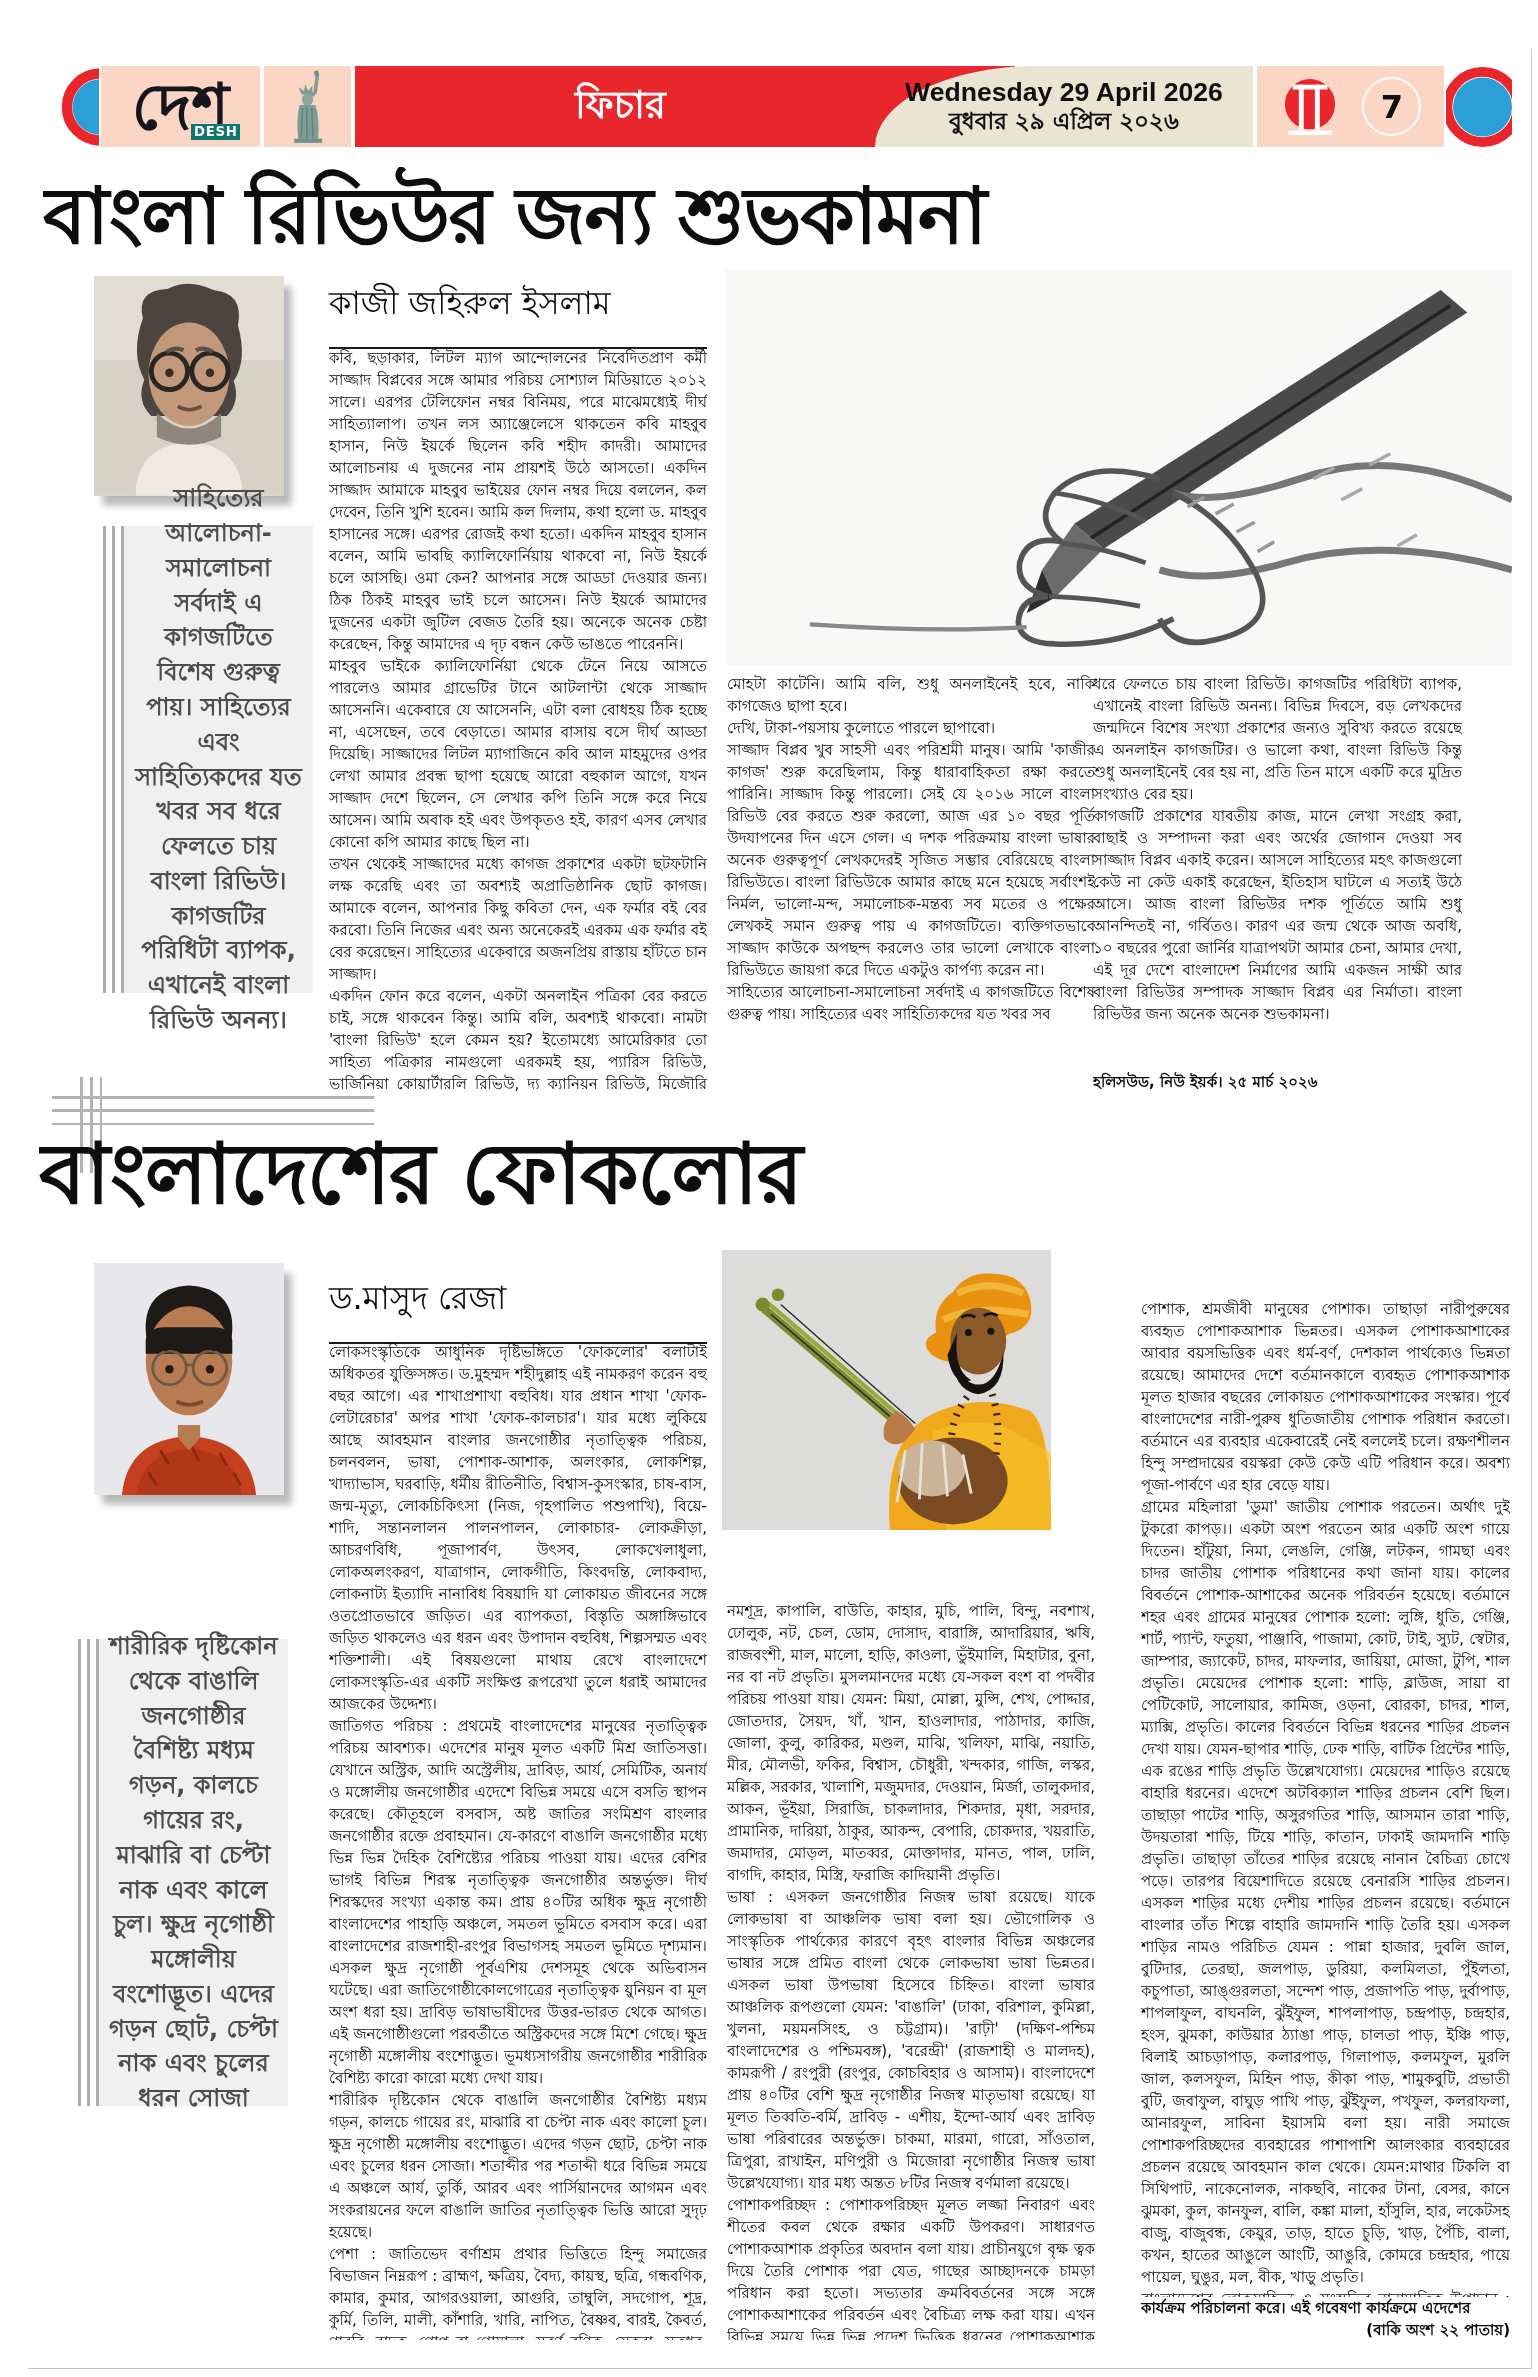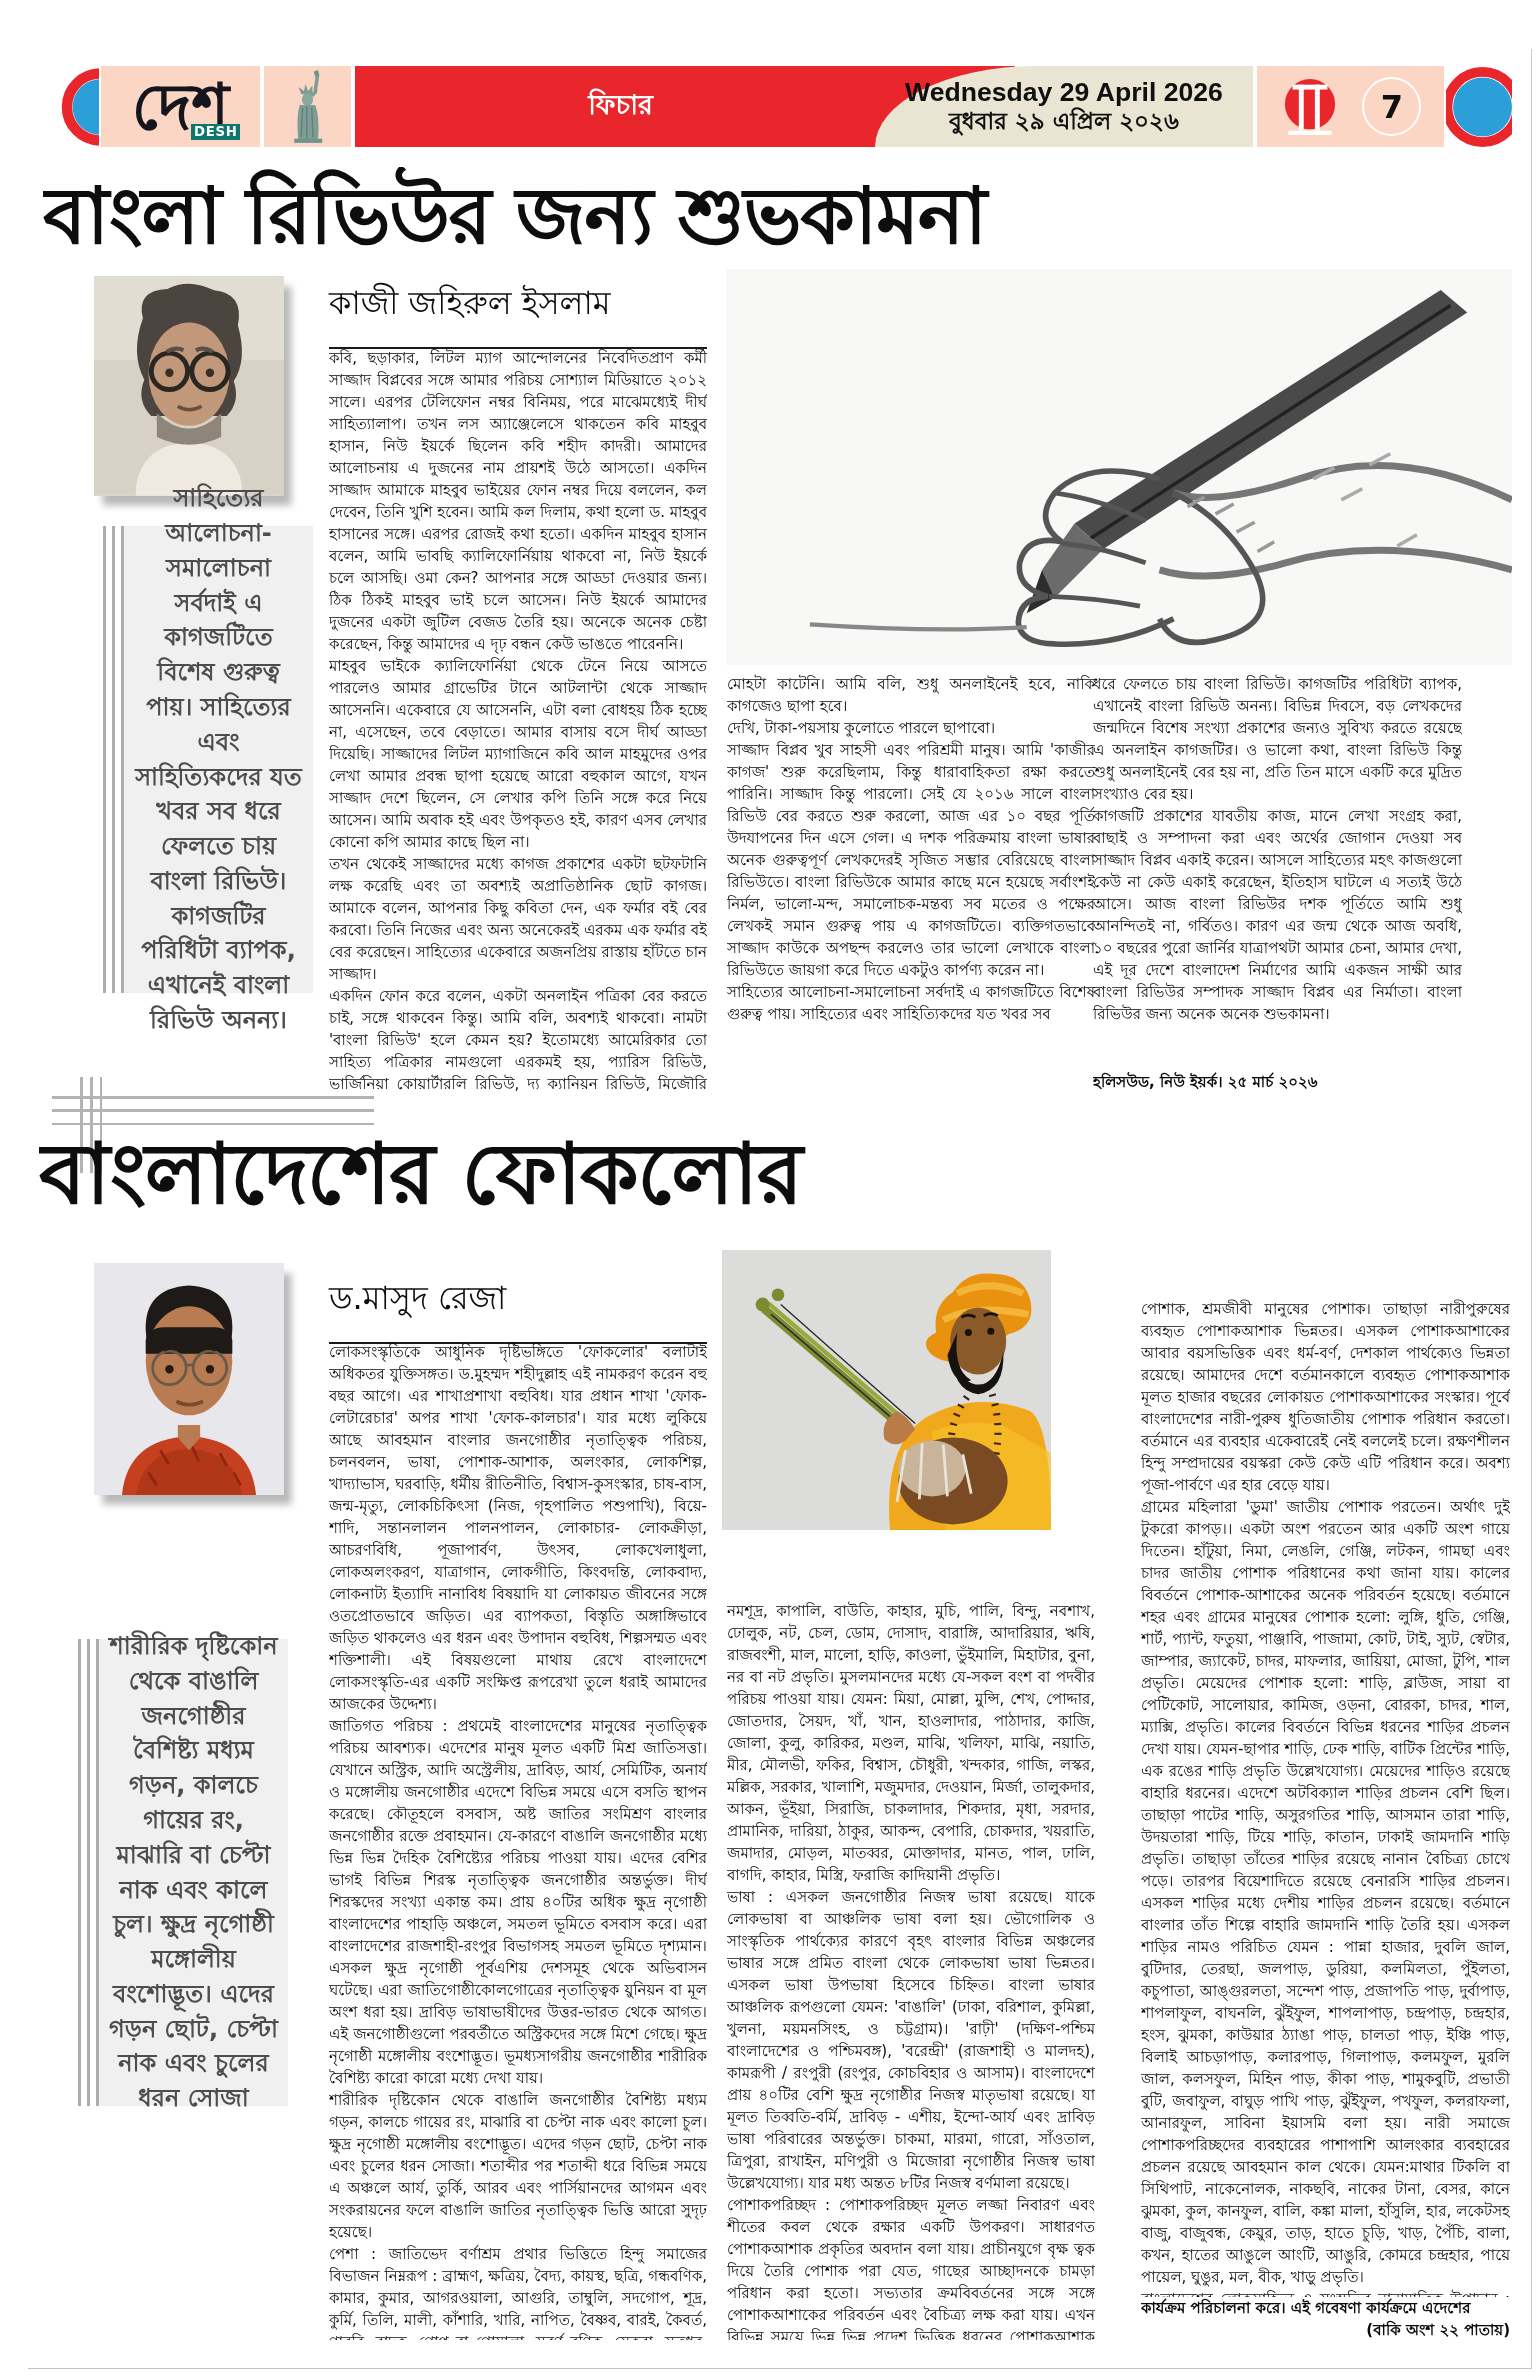--- a/index.html
+++ b/index.html
@@ -9,21 +9,21 @@
   }
   .abs{position:absolute;}
   
   .hdr-pinkbox{background:#fbd6c4;}
   .left-arc{left:60px;top:67px;width:39px;height:80px;overflow:hidden;}
   .logo-box{left:101px;top:66px;width:159px;height:81px;display:flex;align-items:center;justify-content:center;}
   .logo-bn{font-size:64px;font-weight:bold;color:#15151d;line-height:1;position:relative;}
   .logo-en{position:absolute;right:-2.8px;bottom:1.4px;background:#0f766e;color:#fff;font-size:13.3px;font-weight:bold;padding:0.7px 2.8px;letter-spacing:0.7px;}
   .statue-box{left:264px;top:66px;width:87px;height:81px;display:flex;align-items:center;justify-content:center;}
   .red-banner{left:355px;top:66px;width:660px;height:81px;background:#e8262c;display:flex;align-items:center;}
-  .red-banner .lbl{width:531px;text-align:center;color:#ffffff;font-size:27px;font-weight:bold;}
+  .red-banner .lbl{width:531px;text-align:center;color:#ffffff;font-size:38px;font-weight:bold;}
   .date-box{left:875px;top:66px;width:378px;height:81px;background:#e9e5d2;border-top-left-radius:161px 81px;
     display:flex;flex-direction:column;align-items:center;justify-content:center;z-index:2;}
   .date-en{font-family:"Liberation Sans",sans-serif;font-size:26.6px;font-weight:bold;color:#101010;line-height:1.15;}
   .date-bn{font-size:23px;font-weight:bold;color:#101010;line-height:1.2;}
   .icon-box{left:1257px;top:66px;width:187px;height:81px;display:flex;align-items:center;justify-content:space-evenly;}
   .pagenum-circle{width:55px;height:55px;border:2.8px solid #ffffff;border-radius:50%;display:flex;align-items:center;justify-content:center;
     font-size:32px;font-weight:bold;color:#101010;}
   .right-arc{left:1446px;top:67px;width:66px;height:80px;overflow:hidden;}
   
   .headline{font-weight:bold;color:#0d0d0d;white-space:nowrap;overflow:hidden;letter-spacing:-1.4px;}

